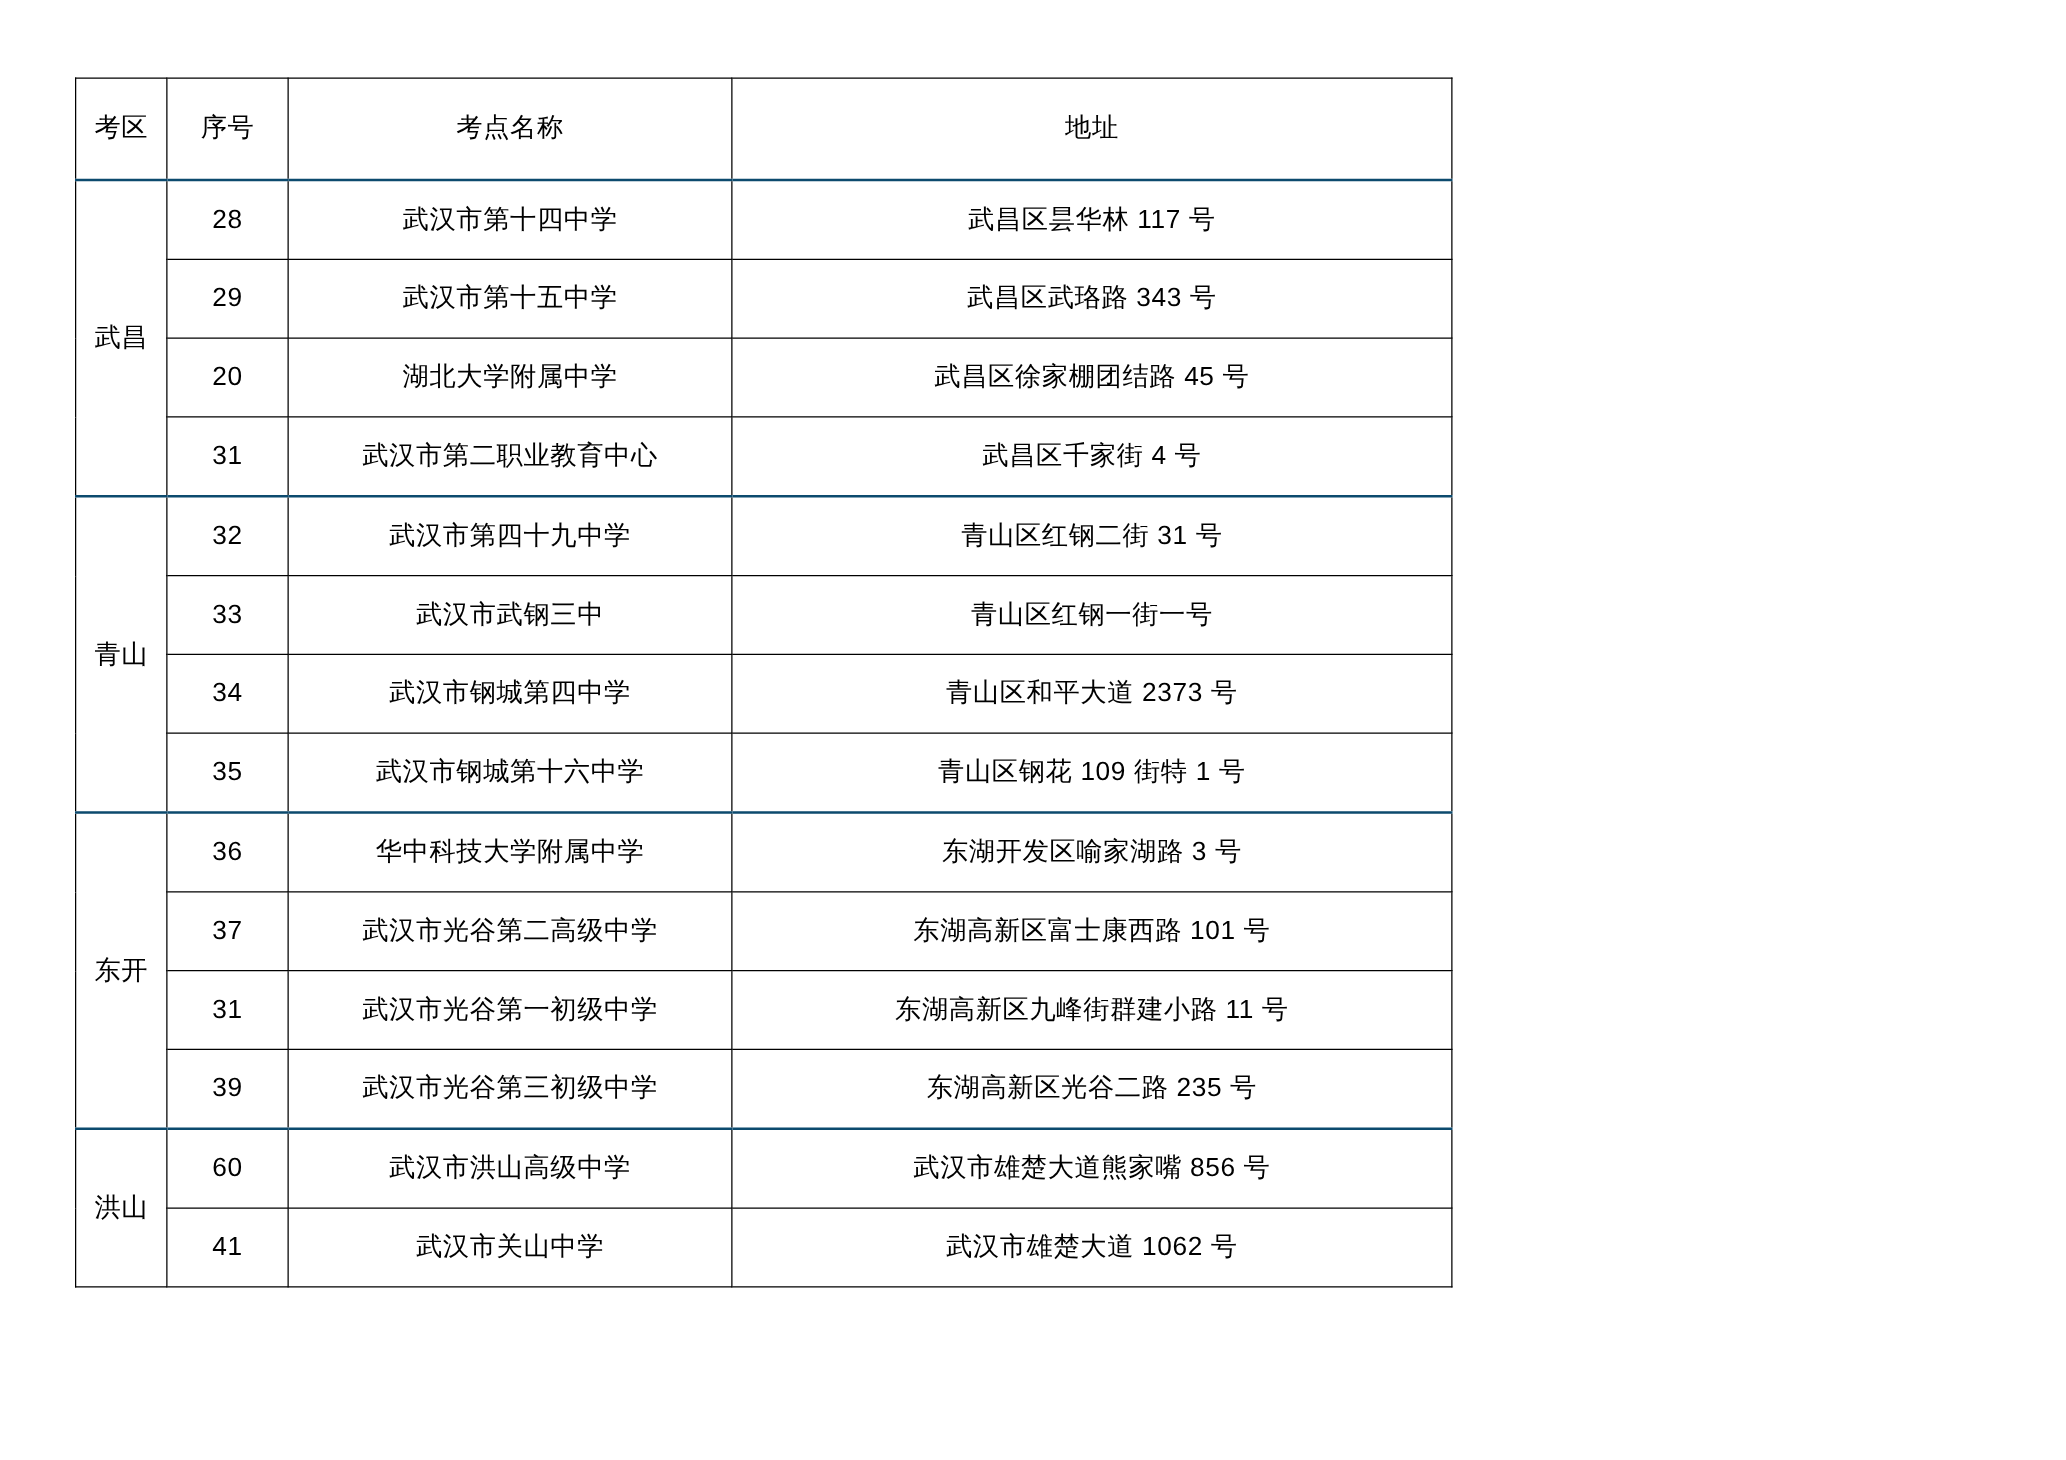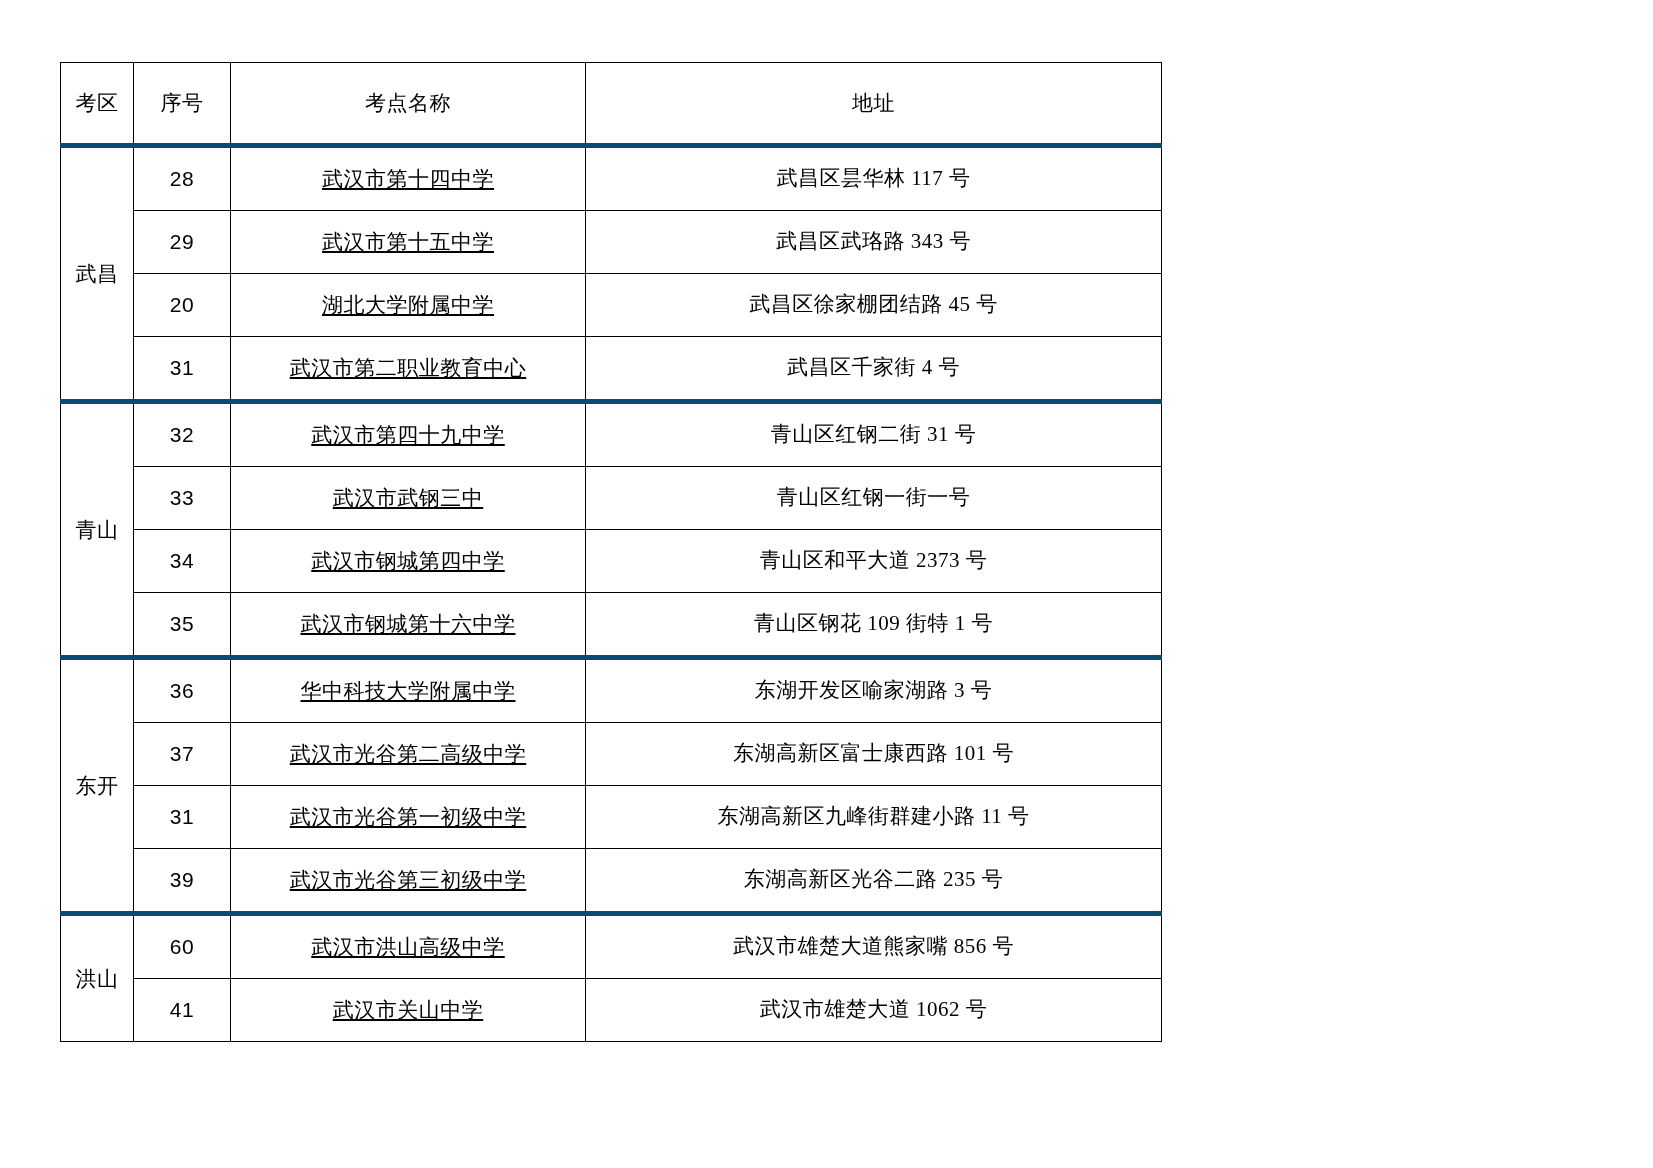--- a/index.html
+++ b/index.html
@@ -53,30 +53,28 @@
   td.district-cell {
     font-size: 21px;
     letter-spacing: 1px;
   }
   td.seq-cell {
     font-size: 21px;
     letter-spacing: 0;
   }
   td.name-cell {
     font-size: 21px;
-    text-decoration: underline;
   }
   td.addr-cell {
     font-size: 21px;
-    font-family: Liberation Serif, serif;
   }
   
   tr.group-start > td,
   tr.group-start > th {
-    border-top: 5px solid #0c4a6e;
+    border-top: 2px solid #0c4a6e;
   }
 </style>
 </head>
 <body>
 
 <div class="page">
   <table class="exam-table">
     <colgroup>
       <col class="c-district">
       <col class="c-seq">

